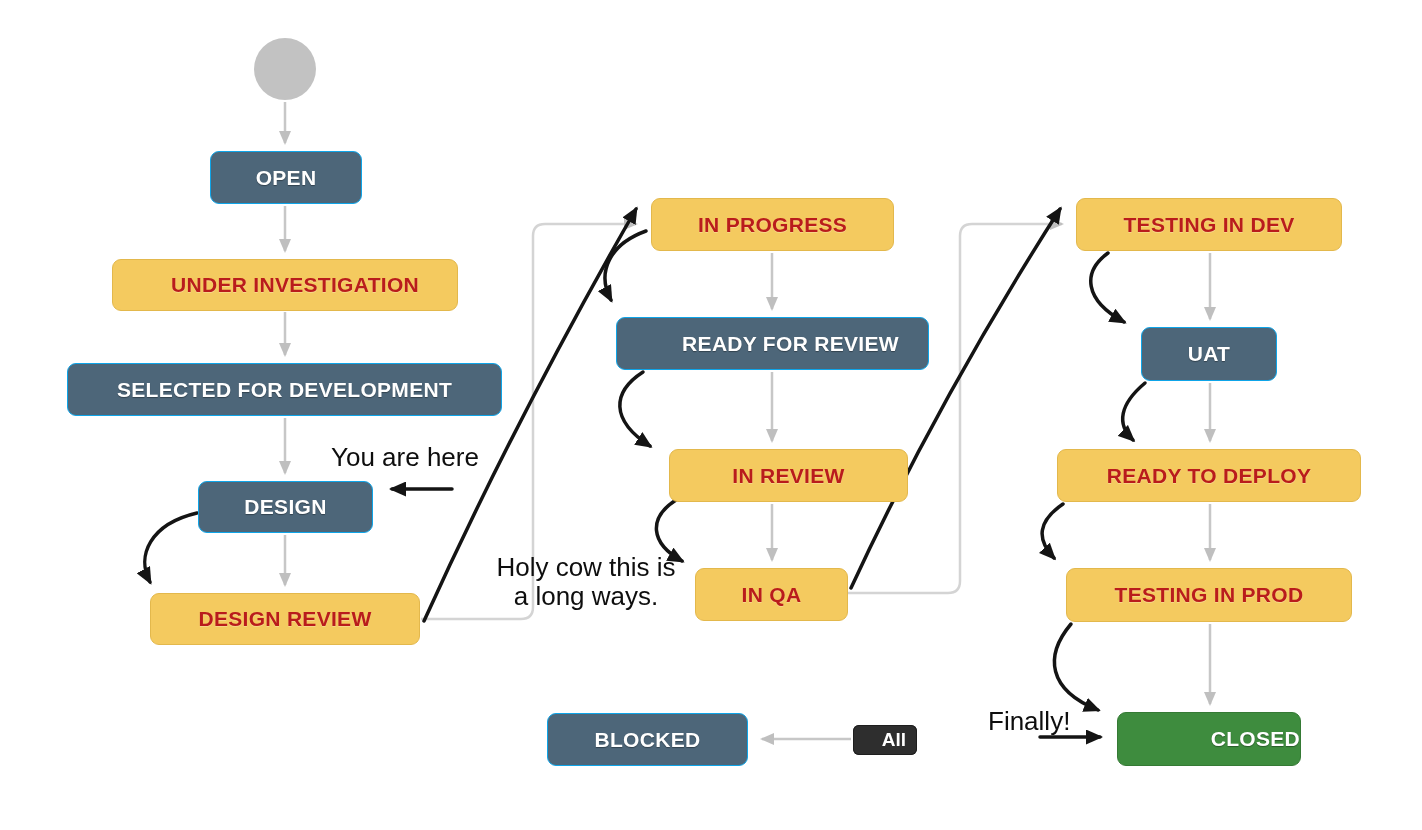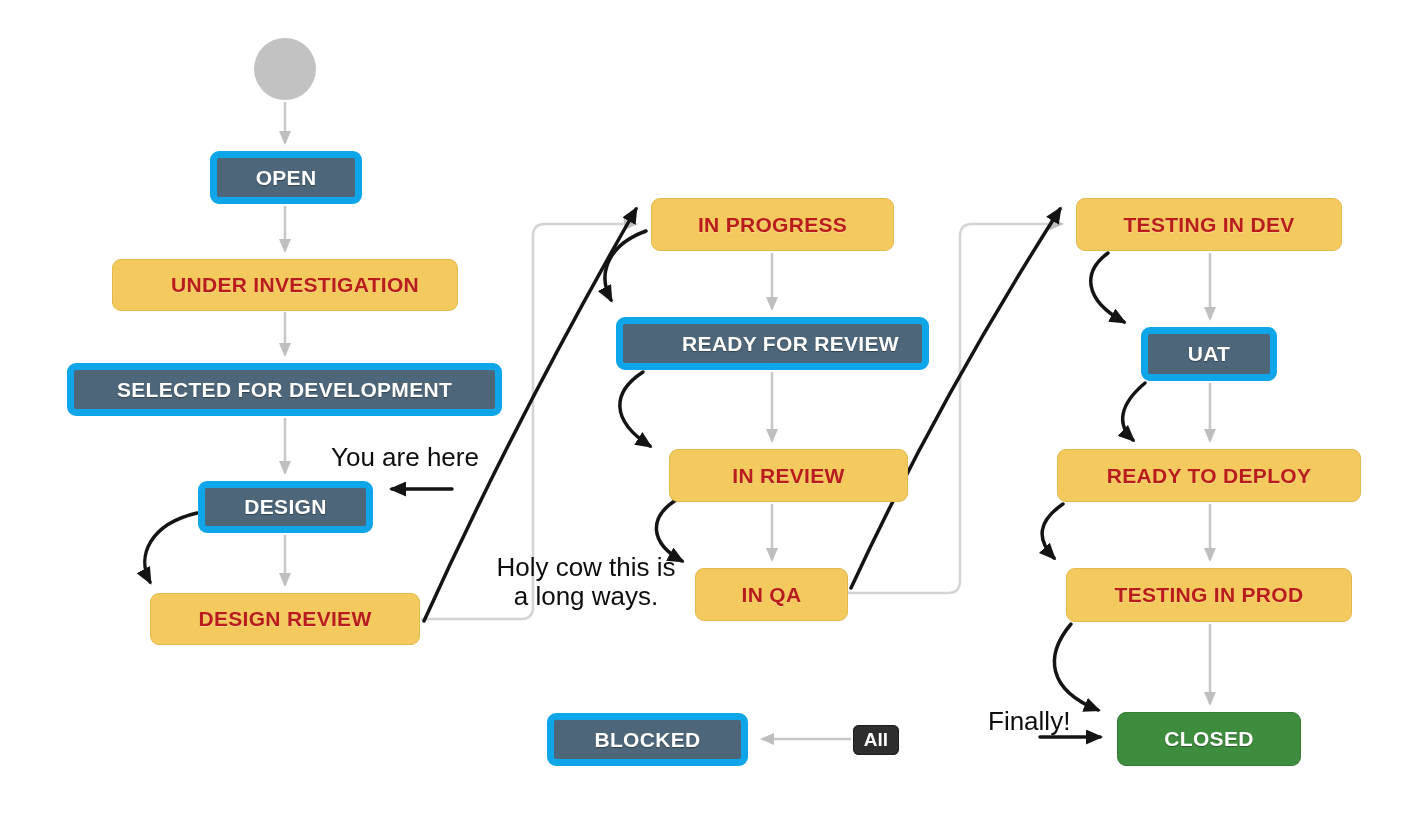--- a/index.html
+++ b/index.html
@@ -17,40 +17,41 @@
   .gray-elbow { stroke:#D4D4D4; stroke-width:2.5; fill:none; }
   .black-line { stroke:#141414; stroke-width:3.5; fill:none; stroke-linecap:round; }
   .node {
     position:absolute;
     display:flex; align-items:center; justify-content:center;
     border-radius:9px;
     font-weight:bold; font-size:21px; letter-spacing:.3px;
     box-sizing:border-box;
     cursor:default;
   }
-  .node.slate  { background:#4D6679; color:#ffffff; border:7px solid #0ea5e9;
+  .node.slate  { background:#4D6679; color:#ffffff; border:1px solid #0ea5e9;
                  text-shadow:0 1px 1px rgba(0,0,0,.35); }
   .node.yellow { background:#F4CA5F; color:#b91c1c; border:1px solid #e3b84c;
                  text-shadow:0 1px 0 rgba(255,255,255,.25); }
   .node.green  { background:#3E8C3E; color:#ffffff; border:1px solid #357a35;
                  text-shadow:0 1px 1px rgba(0,0,0,.35); }
   .start-node {
     position:absolute; left:254px; top:38px; width:62px; height:62px;
     border-radius:50%; background:#C2C2C2;
   }
   .annotation {
     position:absolute; color:#0e0e0e; font-size:26px; line-height:29px;
     white-space:pre-line;
   }
   .annotation.centered { text-align:center; }
   .all-badge {
     position:absolute; left:853px; top:725px; width:46px; height:30px;
     background:#2E2E2E; color:#ffffff; font-weight:bold; font-size:19px;
     border-radius:6px; display:flex; align-items:center; justify-content:center;
     box-shadow:0 0 0 1px #1e1e1e inset;
+    padding-left:18px;
   }
 </style>
 </head>
 <body>
 
 <div class="canvas">
 
   <svg class="connector-layer" viewBox="0 0 1422 830" xmlns="http://www.w3.org/2000/svg">
     <defs>
       <marker id="mgray" markerWidth="14" markerHeight="12" refX="12" refY="6" orient="auto" markerUnits="userSpaceOnUse">
@@ -134,21 +135,21 @@
   </div>
   <div class="node slate" style="left:1141px; top:327px; width:136px; height:54px;">
     <span>UAT</span>
   </div>
   <div class="node yellow" style="left:1057px; top:449px; width:304px; height:53px;">
     <span>READY TO DEPLOY</span>
   </div>
   <div class="node yellow" style="left:1066px; top:568px; width:286px; height:54px;">
     <span>TESTING IN PROD</span>
   </div>
-  <div class="node green" style="left:1117px; top:712px; width:184px; height:54px;">
+  <div class="node green" style="left:1117px; top:712px; width:184px; height:54px;justify-content:flex-end;">
     <span>CLOSED</span>
   </div>
 
   <div class="all-badge">
     <span>All</span>
   </div>
 
   <div class="annotation" style="left:331px; top:443px; width:148px;">You are here</div>
   <div class="annotation centered" style="left:490px; top:553px; width:192px;">Holy cow this is
 a long ways.</div>

